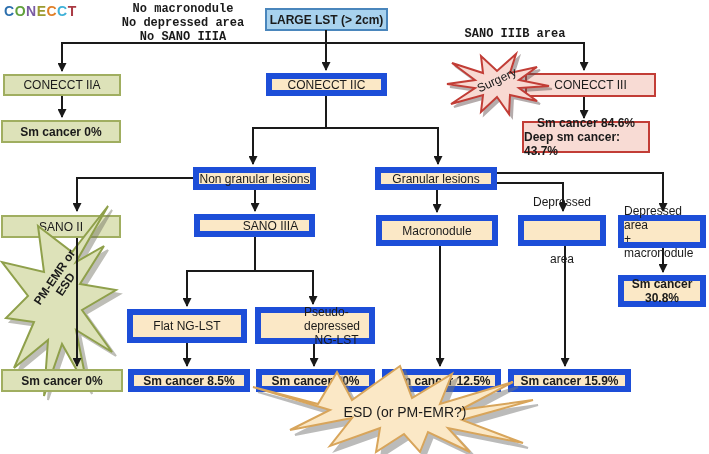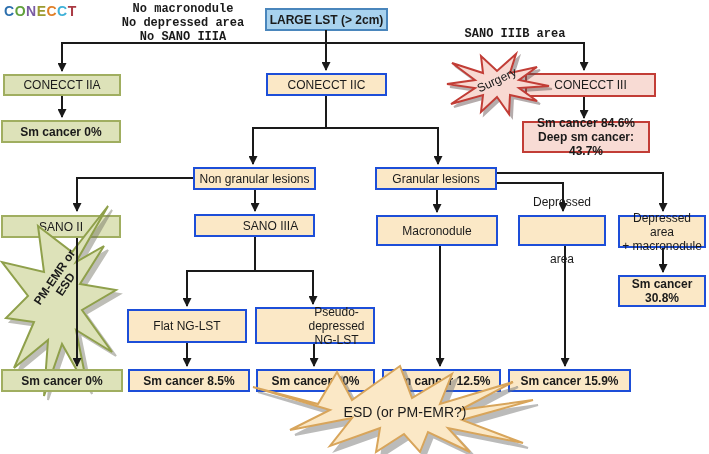--- a/index.html
+++ b/index.html
@@ -2,23 +2,23 @@
 <html><head>
 <meta charset="utf-8">
 <style>
   html,body{margin:0;padding:0;background:#fff;}
   #canvas{
     position:relative;width:709px;height:454px;background:#ffffff;overflow:hidden;
     font-family:"Liberation Sans",sans-serif;color:#1a1a1a;
   }
   .box{
     position:absolute;display:flex;flex-direction:column;align-items:center;justify-content:center;
-    font-size:12px;text-align:center;line-height:14px;z-index:2;box-sizing:border-box;
+    font-size:12px;line-height:14px;z-index:2;box-sizing:border-box;
   }
-  .cream{background:#fbe8c6;border:2px solid #1d4ed8;}
+  .cream{background:#fbe8c6;border:6px solid #1d4ed8;}
   .green{background:#dde2b9;border:2px solid #a0ae60;}
   .pink{background:#f8dbd4;border:2px solid #c23d36;}
   .blue{background:#a8d2ee;border:2px solid #4a86bc;font-weight:bold;}
   .bold{font-weight:bold;}
   #logo{position:absolute;left:4px;top:3px;font-size:14px;font-weight:bold;letter-spacing:.5px;z-index:6;}
   .note{
     position:absolute;font-size:12px;font-weight:bold;text-align:center;line-height:14px;z-index:6;font-family:Liberation Mono, monospace;
   }
   #stars-svg{position:absolute;left:0;top:0;z-index:3;pointer-events:none;}
   #lines-svg{position:absolute;left:0;top:0;z-index:5;pointer-events:none;}

